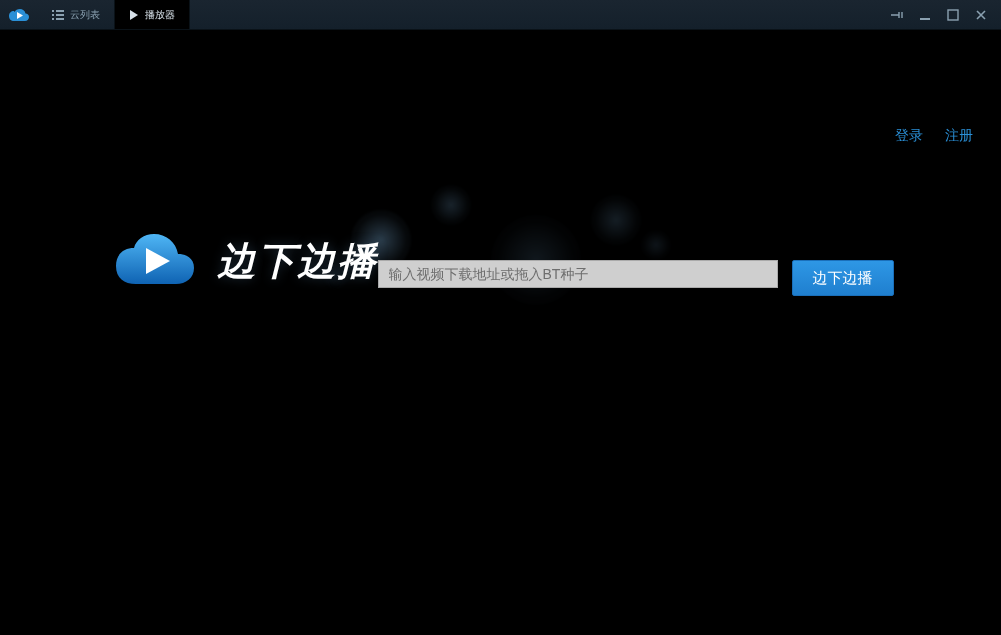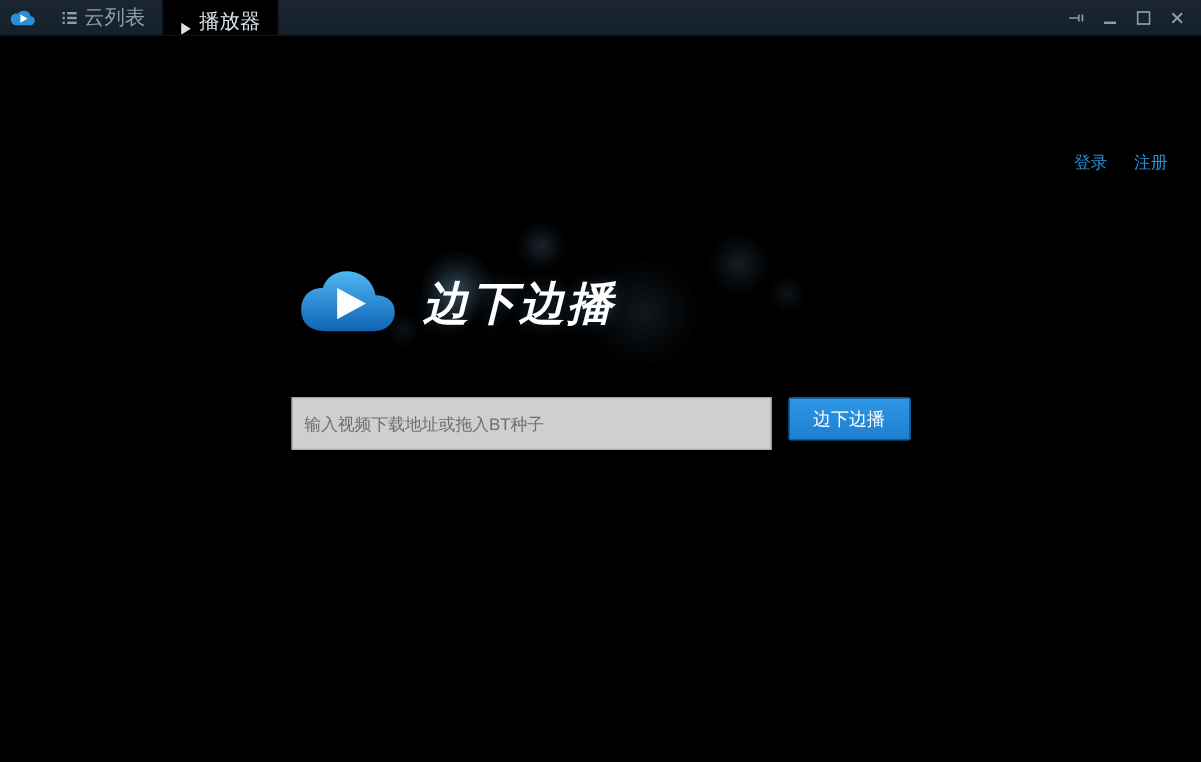--- a/index.html
+++ b/index.html
@@ -22,29 +22,28 @@
       width: 38px;
       display: flex;
       align-items: center;
       justify-content: center;
     }
     .tab {
       display: flex;
       align-items: center;
       padding: 0 14px;
       color: #8aa0b0;
-      font-size: 17px;
+      font-size: 10px;
       gap: 6px;
       cursor: pointer;
       border-right: 1px solid #0a1218;
     }
     .tab.active {
       background: #000;
       color: #d8e2ea;
-      align-items: flex-end;
     }
     .tab .tab-icon { display: inline-flex; }
     .titlebar-spacer { flex: 1; }
     .window-controls {
       display: flex;
       align-items: center;
       gap: 12px;
       padding: 0 12px;
       color: #8aa0b0;
     }
@@ -77,22 +76,22 @@
       right: 0;
       bottom: 0;
       background: #000;
       display: flex;
       flex-direction: column;
       align-items: center;
     }
     .hero {
       margin-top: 188px;
       display: flex;
-      flex-direction: column;
-      align-items: flex-start;
+      flex-direction: row;
+      align-items: flex-end;
       position: relative;
     }
     .bokeh {
       position: absolute;
       top: -28px;
       left: 50%;
       transform: translateX(-50%);
       width: 420px;
       height: 140px;
       pointer-events: none;
@@ -121,21 +120,21 @@
     .search-row {
       margin-top: 42px;
       display: flex;
       gap: 14px;
       align-items: stretch;
       position: relative;
       z-index: 2;
     }
     .url-input {
       width: 400px;
-      height: 44px;
+      height: 28px;
       background: #cfcfcf;
       border: 1px solid #aaa;
       color: #222;
       font-size: 14px;
       padding: 0 10px;
       outline: none;
     }
     .url-input::placeholder { color: #6e6e6e; }
     .play-btn {
       height: 36px;

